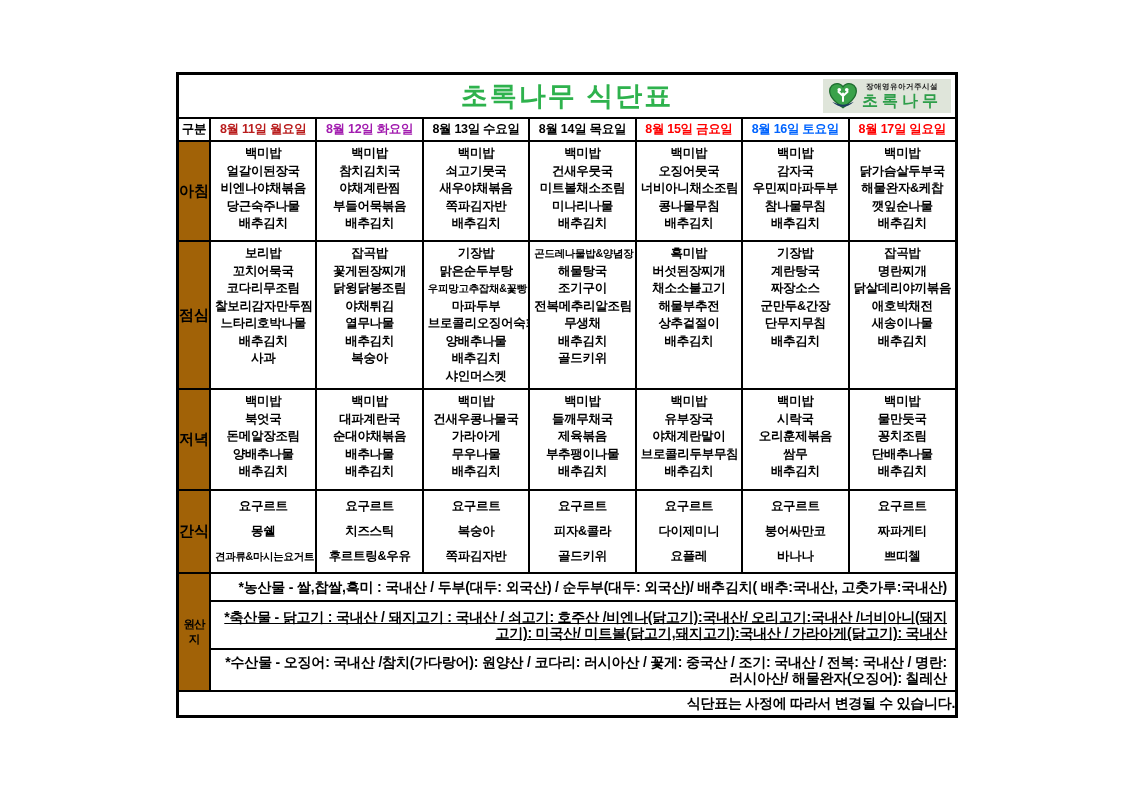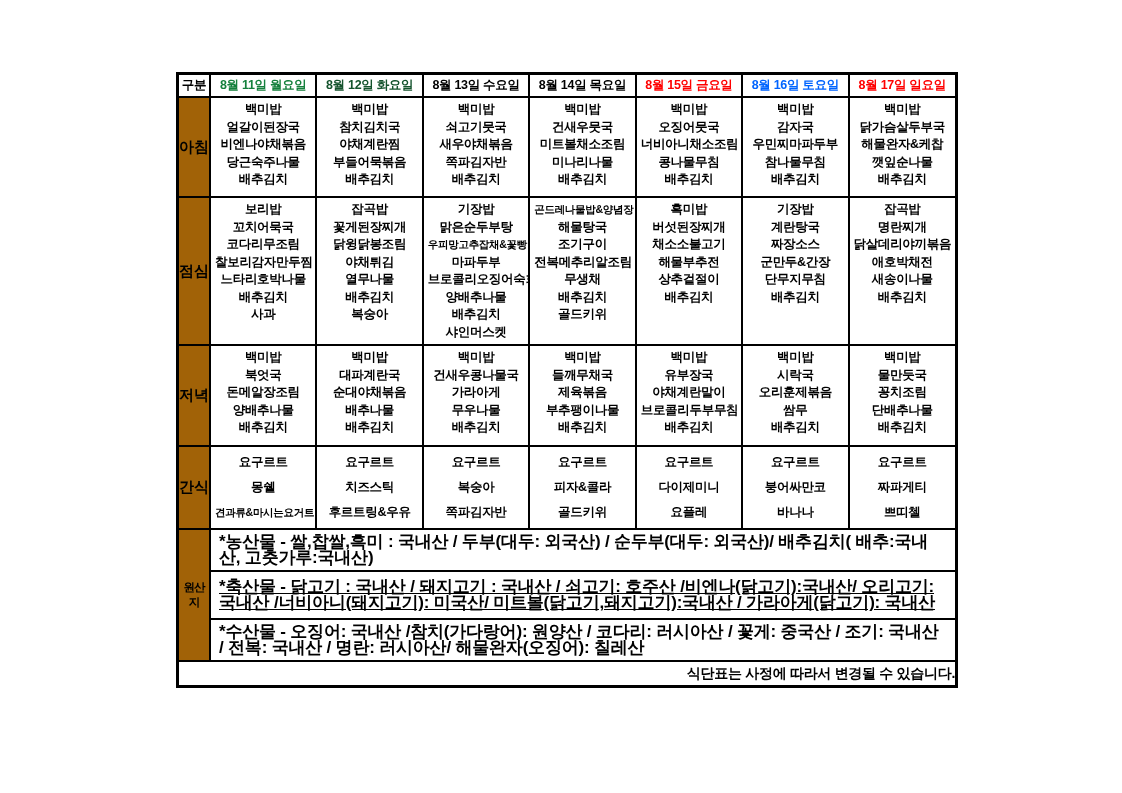--- a/index.html
+++ b/index.html
@@ -43,48 +43,64 @@
   }
   .row-label.tight{font-size:11.5px;letter-spacing:-1px;}
   td.menu-cell{
     vertical-align:top;padding:3px 4px;
     font-size:12.5px;font-weight:700;overflow:hidden;text-align:center;
   }
   .menu-item{line-height:17.5px;white-space:nowrap;letter-spacing:-0.3px;}
   .menu-item.small{font-size:10.5px;}
   tr.spaced .menu-item{line-height:25px;}
   td.origin-cell{
-    vertical-align:middle;font-size:17px;font-weight:700;
-    padding:4px 8px;line-height:16px;letter-spacing:-0.2px;
+    vertical-align:middle;font-size:14px;font-weight:700;
+    padding:4px 8px;line-height:16px;letter-spacing:-0.2px;text-align:right;
   }
   td.footer-cell{
     text-align:right;vertical-align:middle;height:24px;
     font-size:14px;font-weight:800;letter-spacing:-0.3px;
   }
 </style>
 </head>
 <body>
 
 <div class="sheet">
+  <div class="title-bar">
+    <div class="page-title" style="color: rgb(46, 178, 77);">초록나무 식단표</div>
+    <div class="logo-box">
+      <svg class="logo-heart" viewBox="0 0 36 34">
+        <path d="M18 31 C10 25 2 19 2 11 C2 5.5 6.5 2 11 2 C14 2 16.5 3.6 18 6 C19.5 3.6 22 2 25 2 C29.5 2 34 5.5 34 11 C34 19 26 25 18 31 Z" fill="#3aa24a" stroke="#1e6b2f" stroke-width="1.5"></path>
+        <circle cx="13.5" cy="9.5" r="2.2" fill="#ffffff"></circle>
+        <circle cx="22.5" cy="9.5" r="2.2" fill="#ffffff"></circle>
+        <path d="M18 23 L18 14 M18 17 L12.5 12 M18 17 L23.5 12" stroke="#ffffff" stroke-width="2.4" fill="none" stroke-linecap="round"></path>
+        <path d="M5 24 Q18 31 31 24 Q18 36 5 24 Z" fill="#1c3a5e"></path>
+      </svg>
+      <div class="logo-text">
+        <div class="logo-sub">장애영유아거주시설</div>
+        <div class="logo-name" style="color: rgb(46, 158, 74);">초록나무</div>
+      </div>
+    </div>
+  </div>
   <table>
     <colgroup>
       <col style="width:31px">
       <col>
         <col>
         <col>
         <col>
         <col>
         <col>
         <col>
     </colgroup>
     <tbody>
         <tr class="head-row">
           <th>구분</th>
-          <th style="color: #15803d;">8월 11일 월요일</th>
-          <th style="color: #14532d;">8월 12일 화요일</th>
+          <th style="color: #b91c1c;">8월 11일 월요일</th>
+          <th style="color: #a21caf;">8월 12일 화요일</th>
           <th style="color: rgb(0, 0, 0);">8월 13일 수요일</th>
           <th style="color: rgb(0, 0, 0);">8월 14일 목요일</th>
           <th style="color: rgb(255, 0, 0);">8월 15일 금요일</th>
           <th style="color: rgb(0, 100, 255);">8월 16일 토요일</th>
           <th style="color: rgb(255, 0, 0);">8월 17일 일요일</th>
         </tr>
         <tr style="height: 100px;">
           <th class="row-label">아침</th>
           <td class="menu-cell">
             <div class="menu-item">백미밥</div>

